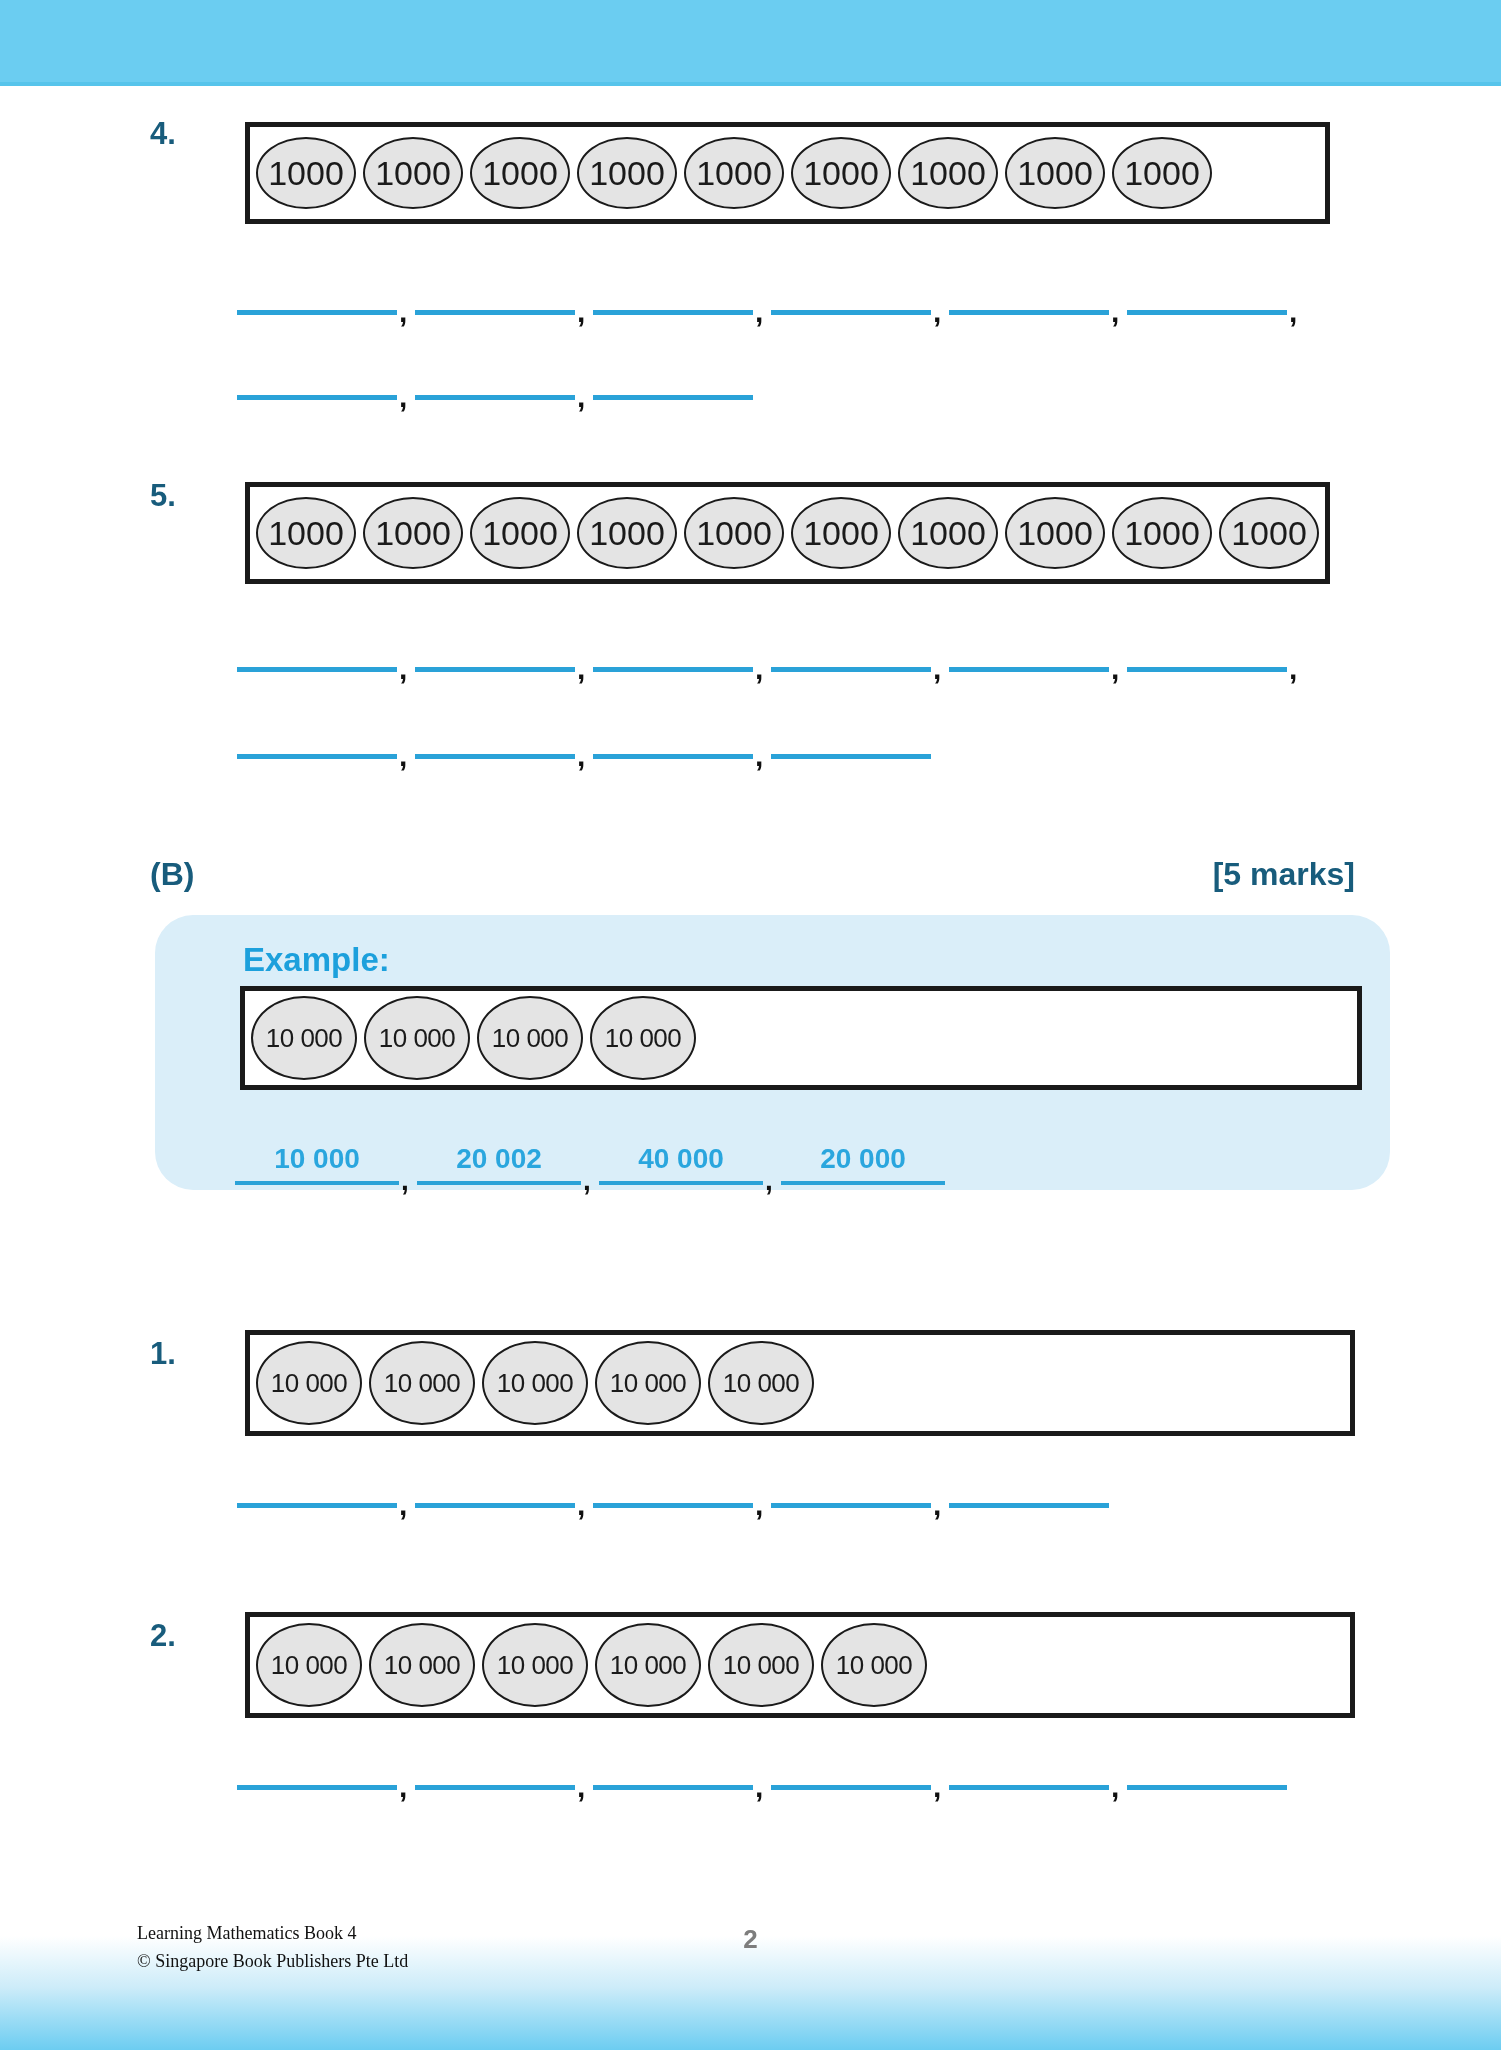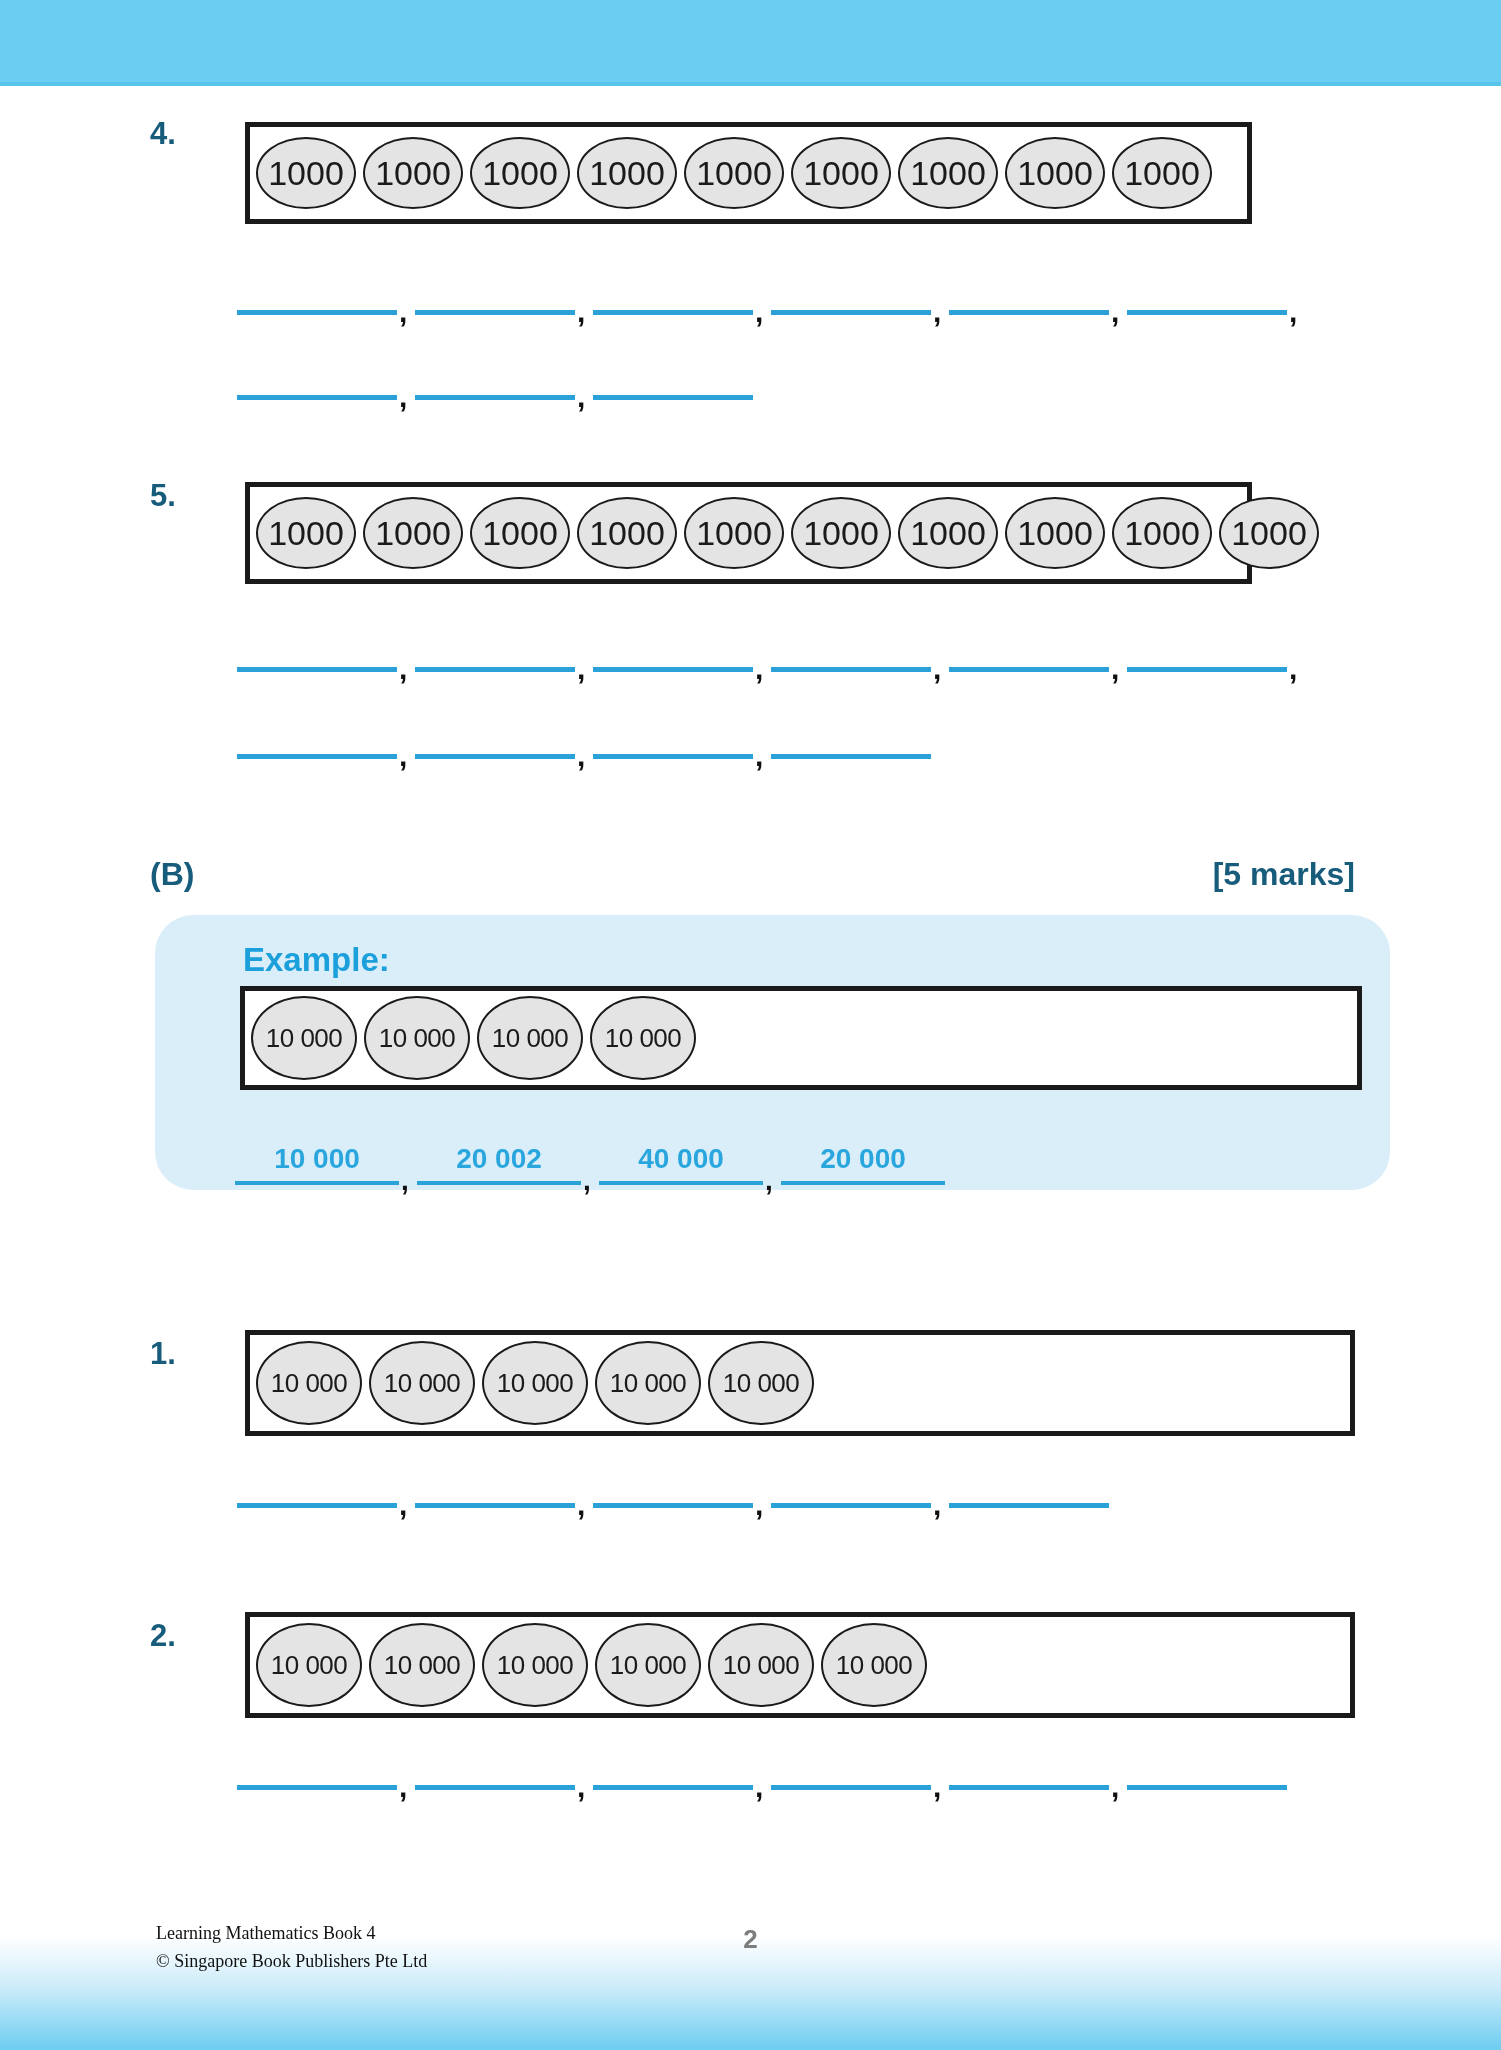--- a/index.html
+++ b/index.html
@@ -22,21 +22,21 @@
   .question{position:absolute; left:0; width:100%;}
   .qnum{
     position:absolute; left:150px; top:0;
     font-size:31px; font-weight:bold; color:#185c7c;
   }
   .disc-box{
     position:absolute; left:245px; box-sizing:border-box;
     border:5px solid #1a1a1a; background:#ffffff;
     display:flex; align-items:center; padding-left:6px; gap:7px;
   }
-  .disc-box.w-1k{width:1007px; height:102px; top:6px;text-align:right;}
+  .disc-box.w-1k{width:1085px; height:102px; top:6px;text-align:right;}
   .disc-box.w-10k{width:1110px; height:106px; top:0;}
   .disc{
     box-sizing:border-box; flex:0 0 auto;
     border:2px solid #1a1a1a; border-radius:50%;
     background:#e4e4e4; color:#1a1a1a;
     display:flex; align-items:center; justify-content:center;
     white-space:nowrap;
   }
   .disc-1k{width:100px; height:72px; font-size:34px;}
   .disc-10k{width:106px; height:84px; font-size:26px; letter-spacing:-0.5px;}
@@ -81,21 +81,20 @@
   }
   .ans-comma{
     width:18px; font-size:28px; font-weight:bold; color:#101010;
     line-height:1; transform:translateY(10px); text-indent:2px;
   }
   
   .footer-left{
     position:absolute; left:137px; top:1920px; z-index:1;
     font-family:"Liberation Serif", serif; font-size:18px; color:#111111;
     line-height:1.55;
-    margin-left:19px;
   }
   .page-num{
     position:absolute; left:0; top:1924px; width:100%; z-index:1;
     text-align:center; font-size:26px; font-weight:bold; color:#7d7d7d;
   }
   .unit-label{
     position:absolute; left:0; top:1958px; width:100%; z-index:1;
     text-align:center; font-size:25px; font-weight:bold; font-style:italic;
     color:#2fa9da; white-space:pre;
     text-shadow:-1px -1px 0 #fff, 1px -1px 0 #fff, -1px 1px 0 #fff, 1px 1px 0 #fff;

